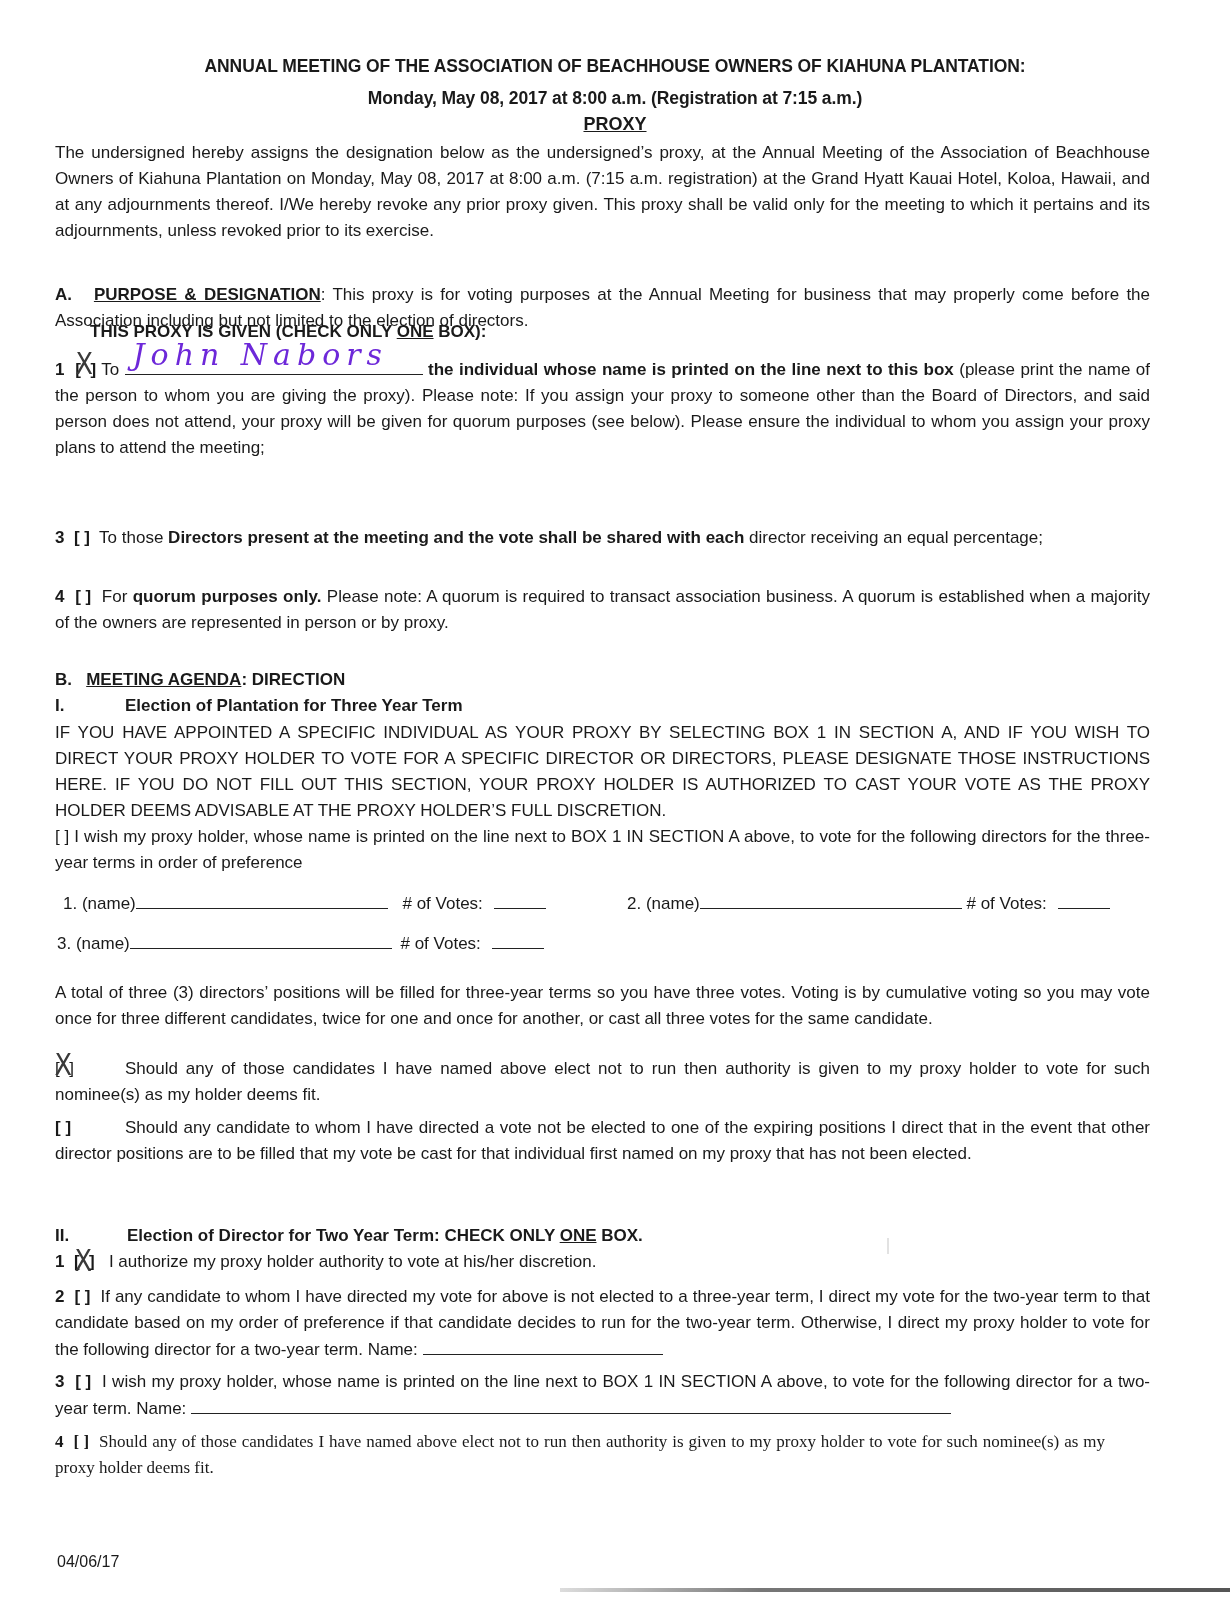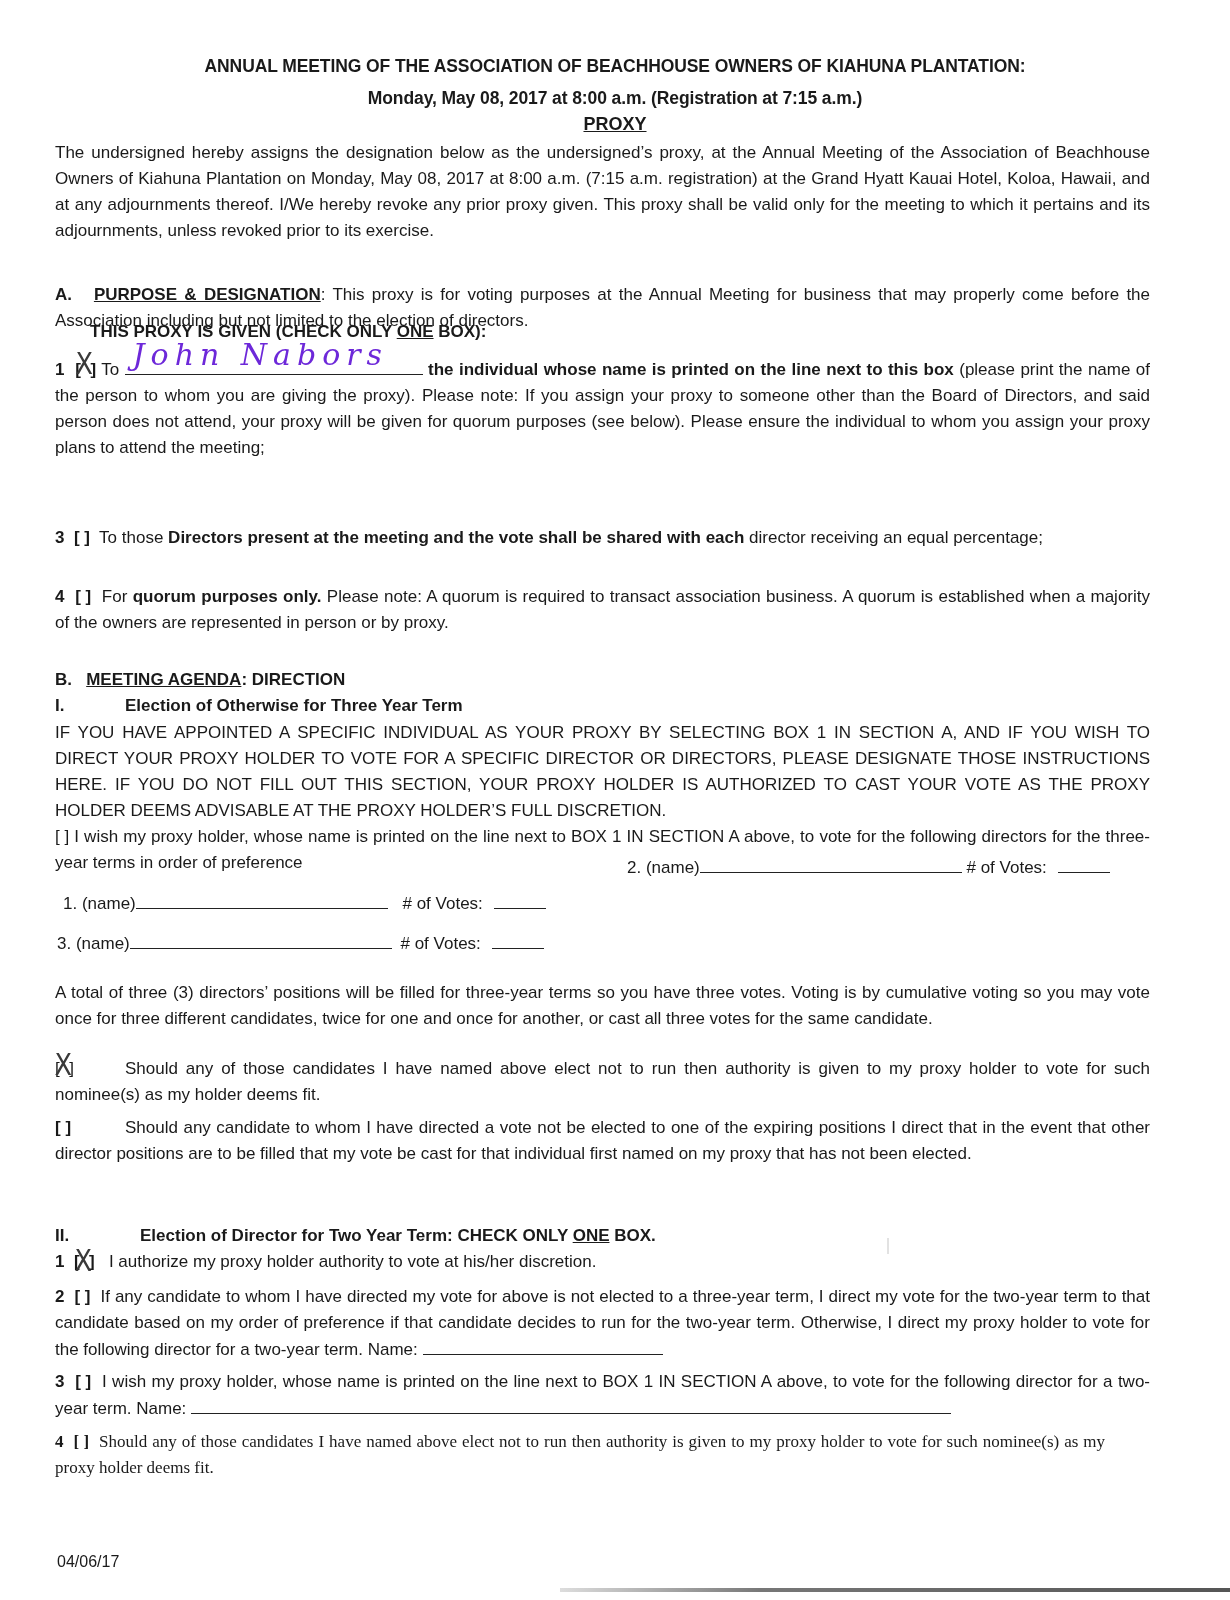--- a/index.html
+++ b/index.html
@@ -62,34 +62,34 @@
     <span class="box">[ ]</span>&nbsp;
     <span>For </span><b>quorum purposes only.</b><span>  Please note: A quorum is required to transact association business.  A quorum is established when a majority of the owners are represented in person or by proxy.</span>
   </div>
 
   <div class="abs" style="top:670px; left:55px; font-size:17px; font-weight:bold;">
     <span>B.</span>&nbsp;&nbsp;
     <span class="u">MEETING AGENDA</span><span>:  DIRECTION</span>
   </div>
   <div class="abs" style="top:696px; left:55px; font-size:17px; font-weight:bold;">
     <span>I.</span>
-    <span style="position:absolute; left:70px; white-space:nowrap;">Election of Otherwise for Three Year Term</span>
+    <span style="position:absolute; left:70px; white-space:nowrap;">Election of Plantation for Three Year Term</span>
   </div>
   <div class="abs para" style="top:720px;">IF YOU HAVE APPOINTED A SPECIFIC INDIVIDUAL AS YOUR PROXY BY SELECTING BOX 1 IN SECTION A, AND IF YOU WISH TO DIRECT YOUR PROXY HOLDER TO VOTE FOR A SPECIFIC DIRECTOR OR DIRECTORS, PLEASE DESIGNATE THOSE INSTRUCTIONS HERE.  IF YOU DO NOT FILL OUT THIS SECTION, YOUR PROXY HOLDER IS AUTHORIZED TO CAST YOUR VOTE AS THE PROXY HOLDER DEEMS ADVISABLE AT THE PROXY HOLDER’S FULL DISCRETION.</div>
   <div class="abs para" style="top:824px;">
     <span class="box" style="font-weight:normal;">[   ]</span>
     <span>I wish my proxy holder, whose name is printed on the line next to BOX 1 IN SECTION A above, to vote for the following directors for the three-year terms in order of preference</span>
   </div>
 
   <div class="abs" style="top:890px; left:63px; font-size:17px;">
     <span>1. (name)</span><span class="line" style="width:252px;"></span>
     <span style="margin-left:10px;"># of Votes:</span>
     <span class="line" style="width:52px; margin-left:6px;"></span>
   </div>
-  <div class="abs" style="top:854px; left:627px; font-size:17px;">
+  <div class="abs" style="top:890px; left:627px; font-size:17px;">
     <span>2. (name)</span><span class="line" style="width:262px;"></span>
     <span># of Votes:</span>
     <span class="line" style="width:52px; margin-left:6px;"></span>
   </div>
   <div class="abs" style="top:930px; left:57px; font-size:17px;">
     <span>3. (name)</span><span class="line" style="width:262px;"></span>
     <span style="margin-left:4px;"># of Votes:</span>
     <span class="line" style="width:52px; margin-left:6px;"></span>
   </div>
 
@@ -100,21 +100,21 @@
     <span>Should any of those candidates I have named above elect not to run then authority is given to my proxy holder to vote for such nominee(s) as my holder deems fit.</span>
   </div>
 
   <div class="abs" style="top:1115px; left:55px; width:1095px; font-size:17px; line-height:26px; text-align:justify; text-indent:70px;">
     <span class="box" style="position:absolute; left:0; top:0; text-indent:0;">[ ]</span>
     <span>Should any candidate to whom I have directed a vote not be elected to one of the expiring positions I direct that in the event that other director  positions are to be filled that my vote be cast for that individual first named on my proxy that has not been elected.</span>
   </div>
 
   <div class="abs" style="top:1226px; left:55px; font-size:17px; font-weight:bold;">
     <span>II.</span>
-    <span style="position:absolute; left:85px; white-space:nowrap;"><span>Election of Director for Two Year Term:  CHECK ONLY </span><span class="u">ONE</span><span> BOX.</span></span>
+    <span style="position:absolute; left:72px; white-space:nowrap;"><span>Election of Director for Two Year Term:  CHECK ONLY </span><span class="u">ONE</span><span> BOX.</span></span>
   </div>
 
   <div class="abs" style="top:1252px; left:55px; font-size:17px;">
     <b>1</b>&nbsp;
     <span class="box">[&nbsp;&nbsp;]<span class="mark" style="left:-1px; top:-6px;">X</span></span>&nbsp;&nbsp;
     <span>I authorize my proxy holder authority to vote at his/her discretion.</span>
   </div>
 
   <div class="abs para" style="top:1284px;">
     <b>2</b>&nbsp;

